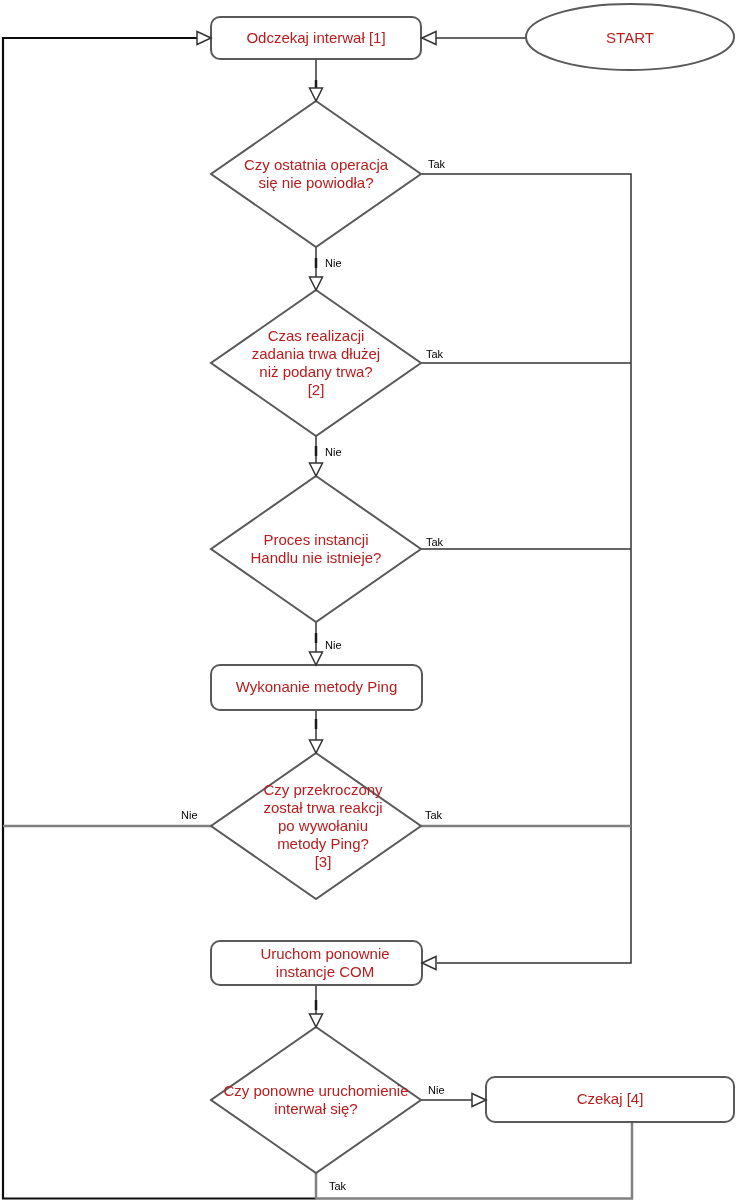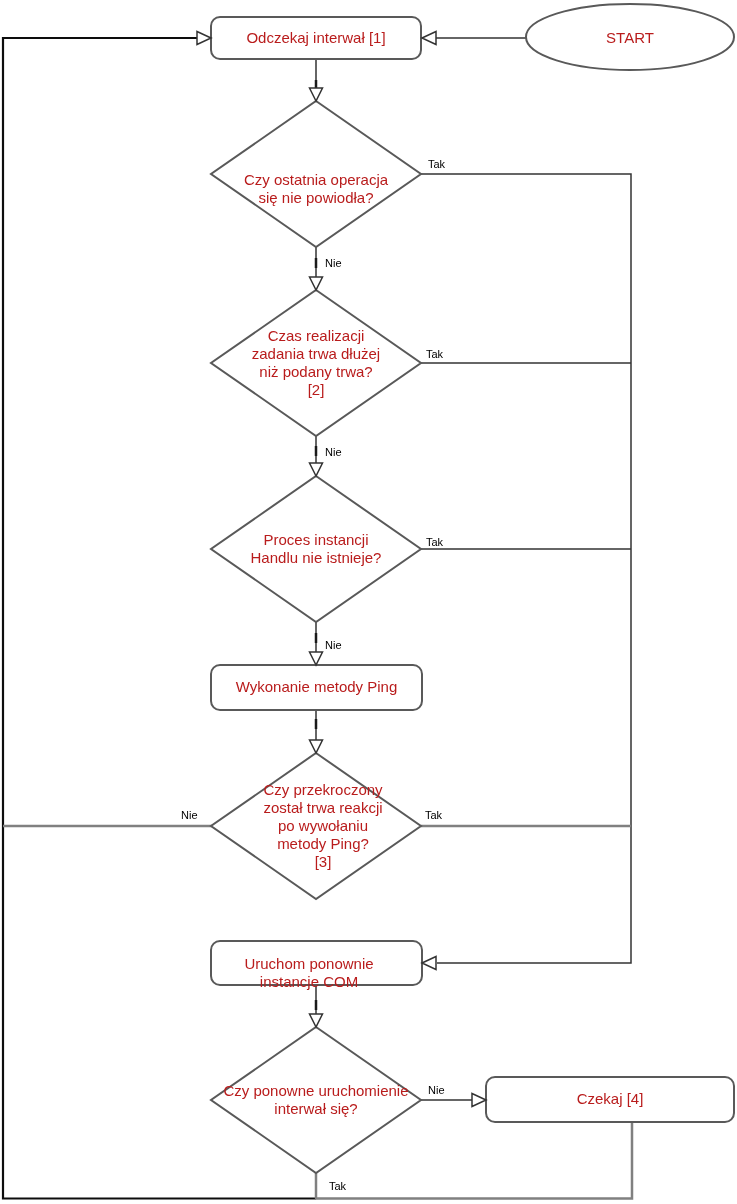--- a/index.html
+++ b/index.html
@@ -69,21 +69,21 @@
     <polygon class="arrowhead" points="316,753 309.5,740 322.5,740"></polygon>
     <polygon class="arrowhead" points="422,963 436,956.5 436,969.5"></polygon>
     <polygon class="arrowhead" points="316,1027 309.5,1014 322.5,1014"></polygon>
     <polygon class="arrowhead" points="486,1100 472,1093.5 472,1106.5"></polygon>
   </svg>
 
   <div class="node-text" style="left:525px; top:29px; width:210px;">START</div>
 
   <div class="node-text" style="left:211px; top:29px; width:210px;">Odczekaj interwał [1]</div>
 
-  <div class="node-text" style="left:211px; top:171px; width:210px;">
+  <div class="node-text" style="left:211px; top:156px; width:210px;">
     <div>Czy ostatnia operacja</div>
     <div>się nie powiodła?</div>
   </div>
 
   <div class="node-text" style="left:211px; top:327px; width:210px;">
     <div>Czas realizacji</div>
     <div>zadania trwa dłużej</div>
     <div>niż podany trwa?</div>
     <div>[2]</div>
   </div>
@@ -96,21 +96,21 @@
   <div class="node-text" style="left:211px; top:678px; width:211px;">Wykonanie metody Ping</div>
 
   <div class="node-text" style="left:218px; top:781px; width:210px;">
     <div>Czy przekroczony</div>
     <div>został trwa reakcji</div>
     <div>po wywołaniu</div>
     <div>metody Ping?</div>
     <div>[3]</div>
   </div>
 
-  <div class="node-text" style="left:195px; top:945px; width:228px;margin-top:10px;">
+  <div class="node-text" style="left:211px; top:945px; width:228px;">
     <div>Uruchom ponownie</div>
     <div>instancje COM</div>
   </div>
 
   <div class="node-text" style="left:196px; top:1082px; width:240px;">
     <div>Czy ponowne uruchomienie</div>
     <div>interwał się?</div>
   </div>
 
   <div class="node-text" style="left:486px; top:1090px; width:248px;">Czekaj [4]</div>

